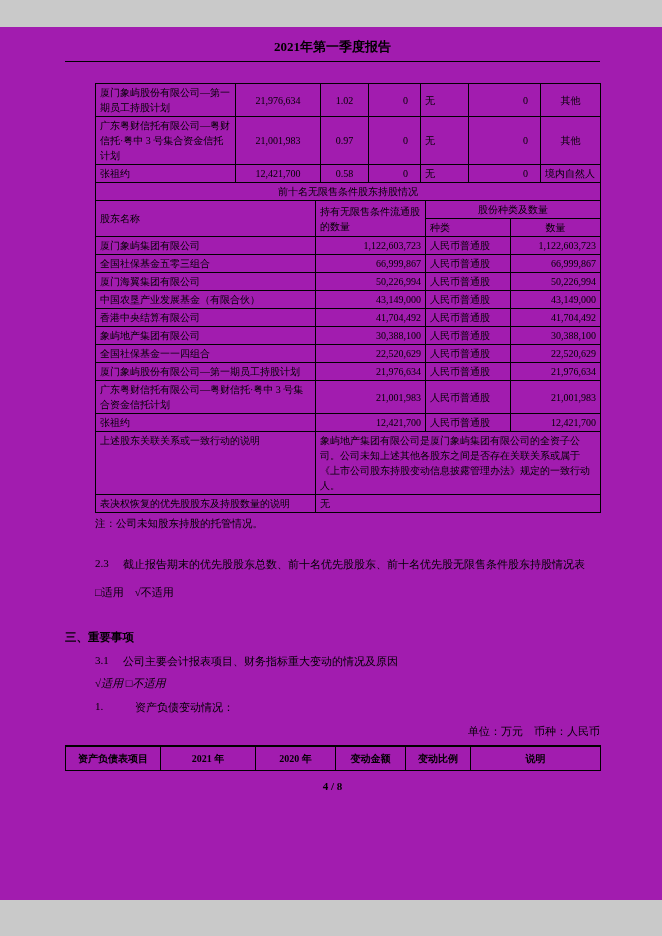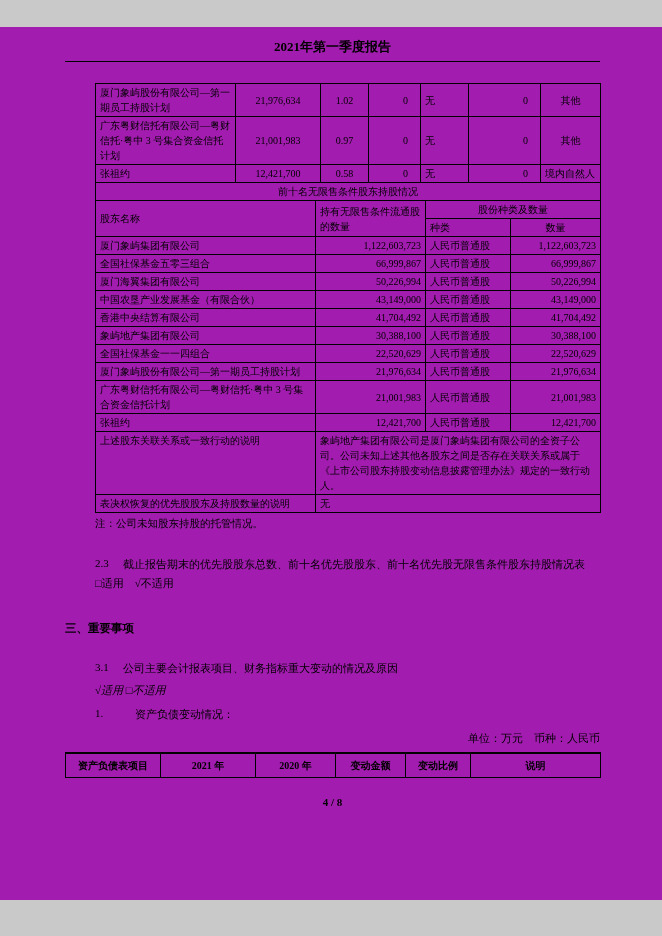--- a/index.html
+++ b/index.html
@@ -36,29 +36,29 @@
   .r { text-align: right; }
   .rr { text-align: right; padding-right: 12px; }
   .l { text-align: left; }
   .top-align { vertical-align: top; }
   .section-row { text-align: center; }
   .note-line { margin-left: 30px; margin-top: 4px; font-size: 10.5px; }
   .num-text { display: flex; margin-left: 30px; font-size: 11px; }
   .num-text .num { flex: 0 0 28px; }
   .num-text .txt { flex: 1; }
   .sec23 { margin-top: 26px; }
-  .applicable { margin-left: 30px; margin-top: 4px; font-size: 11px; }
+  .applicable { margin-left: 30px; margin-top: 13px; font-size: 11px; }
   .major-heading { font-weight: bold; font-size: 11.5px; margin-top: 30px; }
-  .sec31 { margin-top: 25px; }
+  .sec31 { margin-top: 9px; }
   .item-line { display: flex; margin-left: 30px; margin-top: 9px; font-size: 11px; }
   .item-line .num { flex: 0 0 40px; }
   .unit-line { text-align: right; margin-top: 9px; font-size: 11px; }
   .tbl-bottom { width: 535px; margin-top: 6px; border-top: 2px solid #000; padding-left: 41px; }
   .tbl-bottom th { font-weight: bold; text-align: center; height: 21px; }
-  .footer { text-align: center; margin-top: 18px; font-size: 11px; font-weight: bold; }
+  .footer { text-align: center; margin-top: 9px; font-size: 11px; font-weight: bold; }
 </style>
 </head>
 <body>
 
 <div class="viewport">
   <div class="strip top"></div>
 
   <div class="page">
 
     <div class="doc-header">2021年第一季度报告</div>

